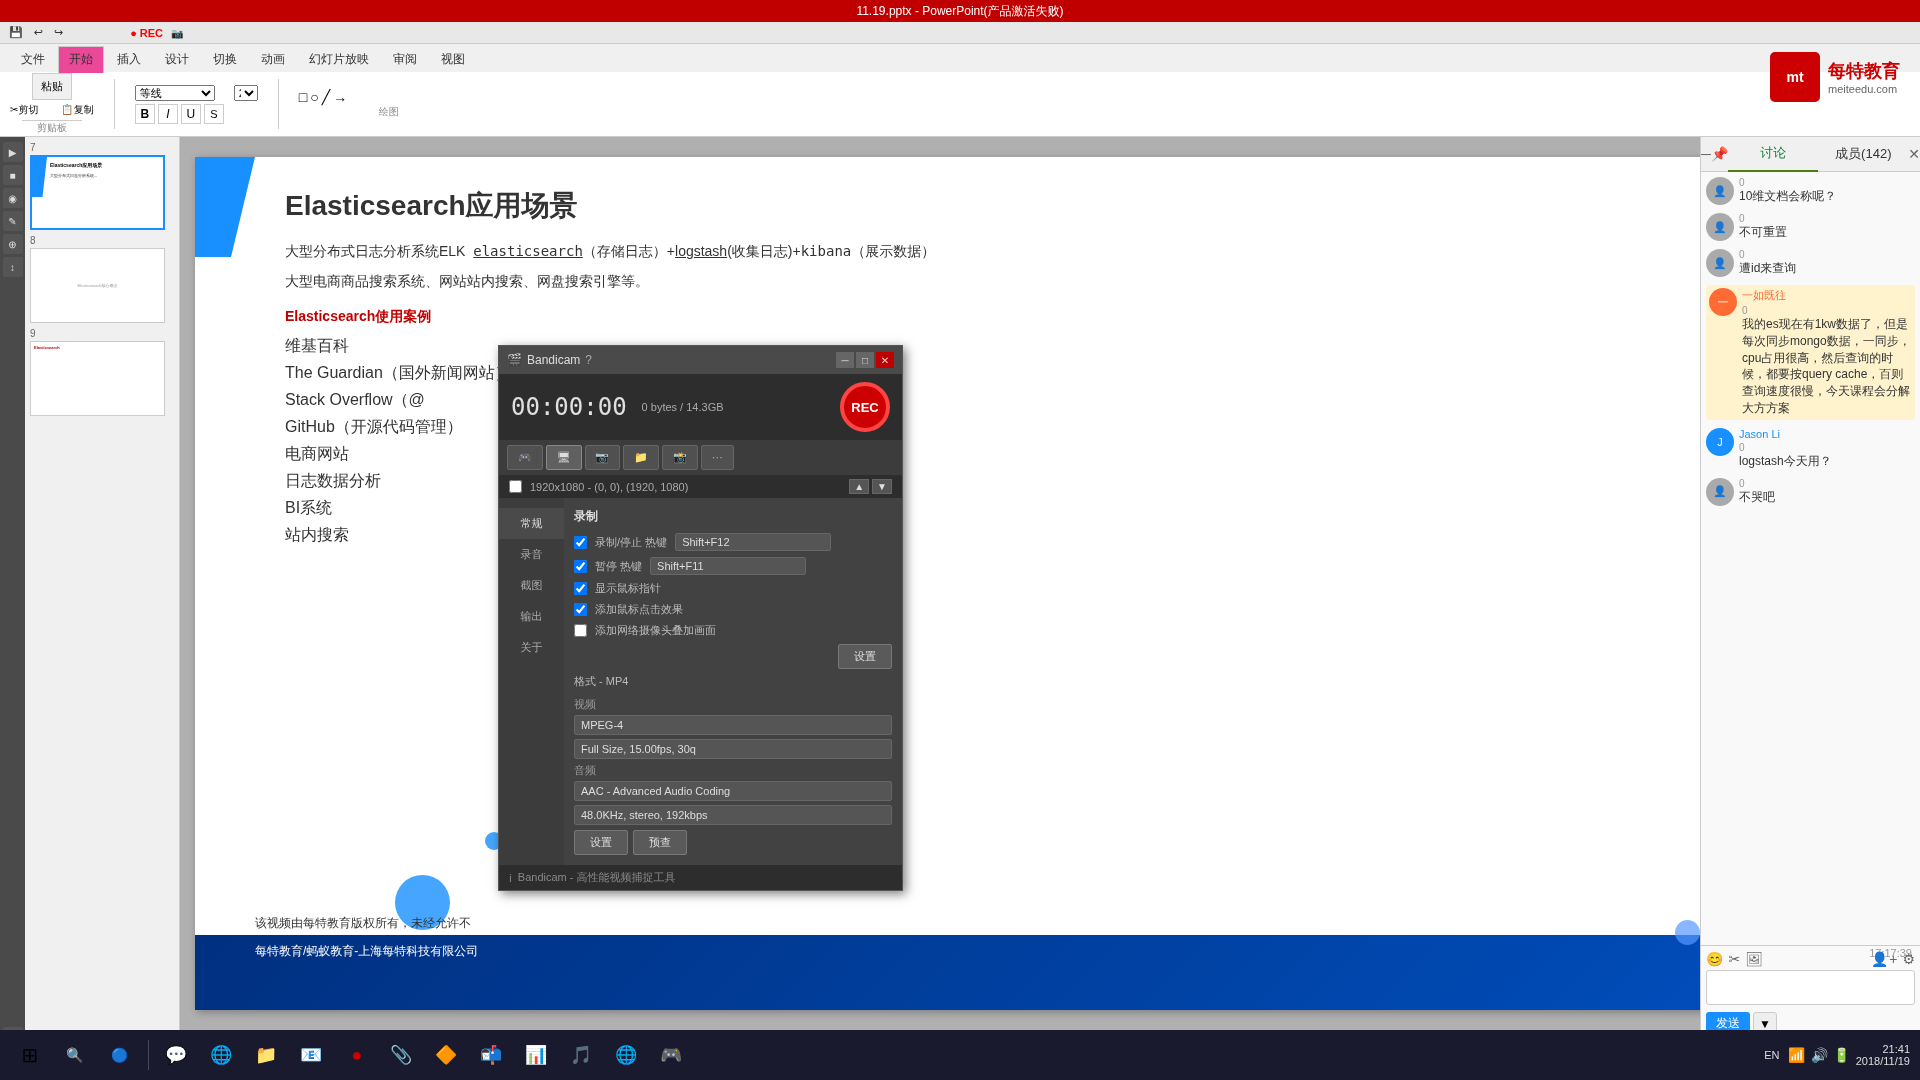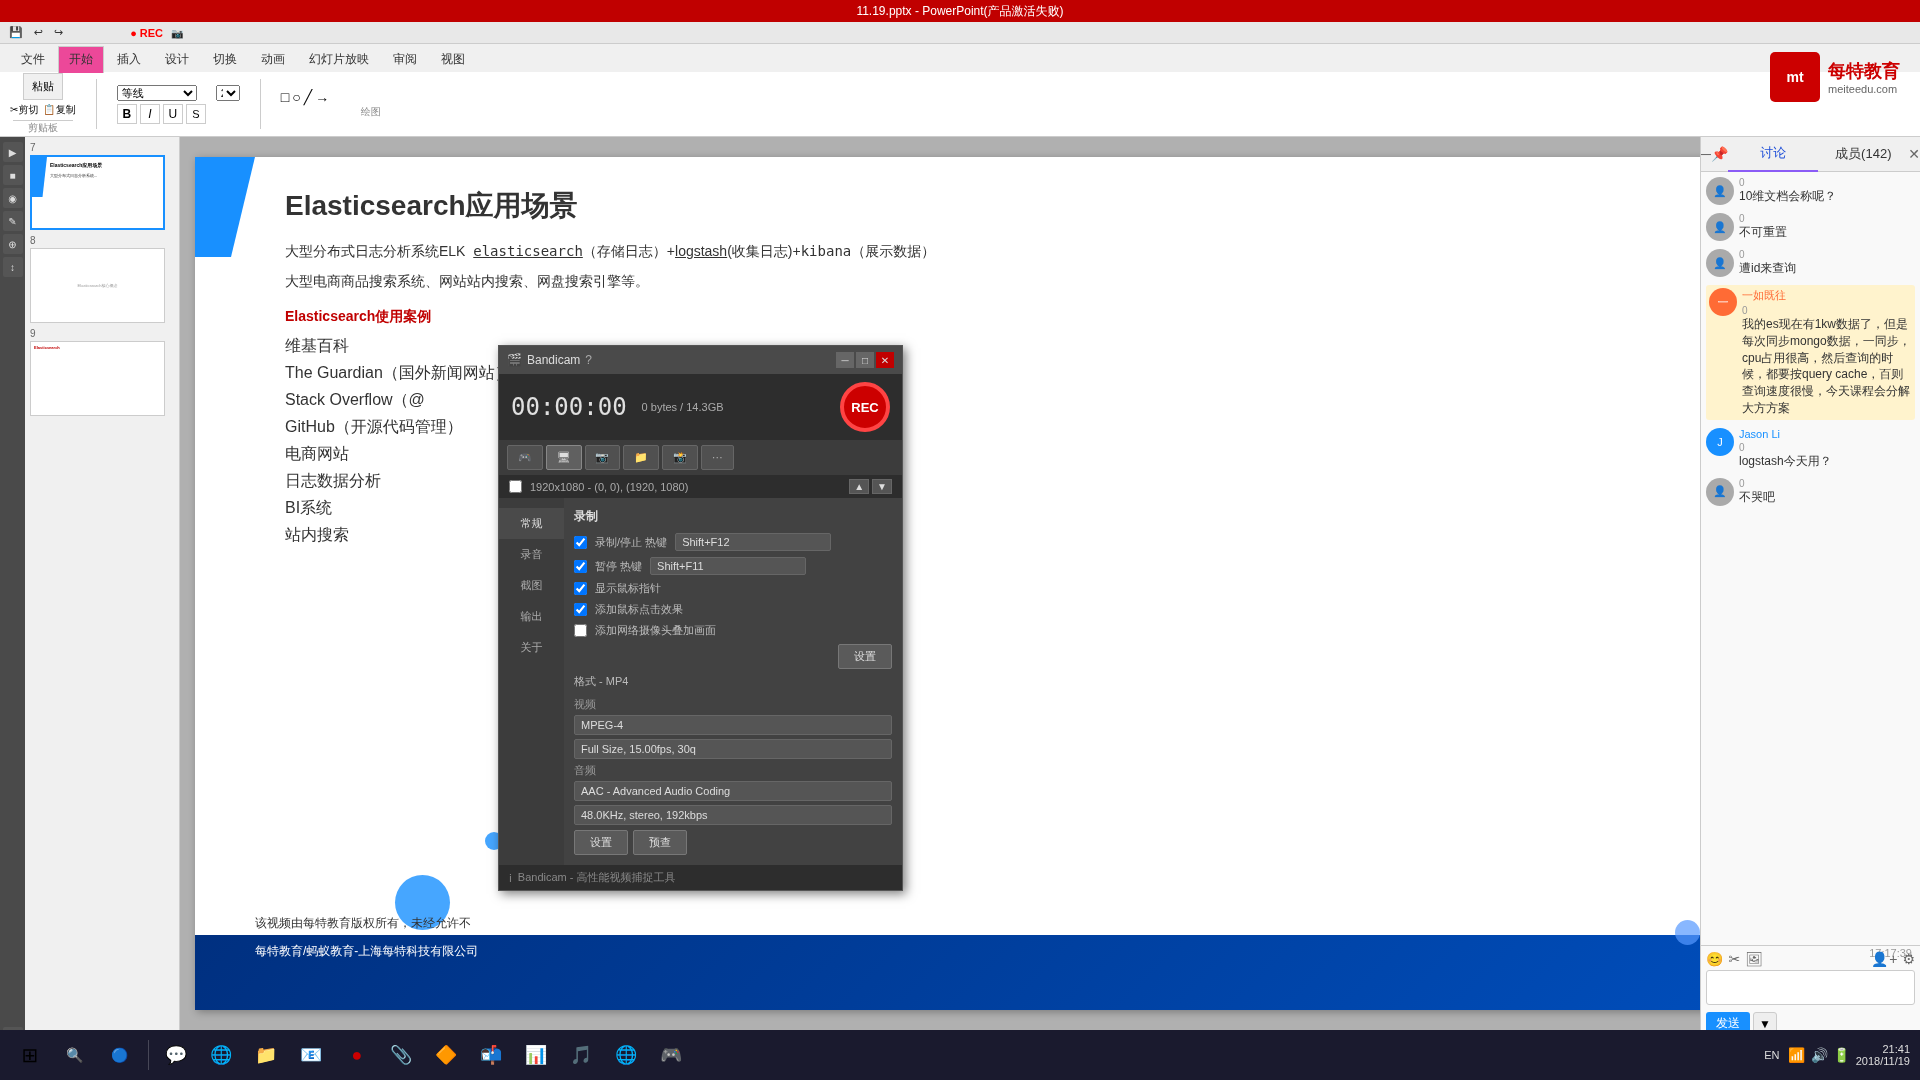--- a/index.html
+++ b/index.html
@@ -52,21 +52,21 @@
       z-index: 40;
     }
     .chat-header {
       height: 35px; background: #f0f0f0; display: flex; align-items: center;
       border-bottom: 1px solid #ccc; position: relative;
     }
     .chat-tab {
       flex: 1; text-align: center; font-size: 13px; padding: 8px 0;
       cursor: pointer; color: #333;
     }
-    .chat-tab.active { color: #1d4ed8; border-bottom: 2px solid #8b5cf6; }
+    .chat-tab.active { color: #15803d; border-bottom: 2px solid #4d7c0f; }
     .chat-icon-btn { font-size: 14px; cursor: pointer; color: #666; background: none; border: none; }
 
     .chat-messages { height: calc(100% - 120px); overflow-y: auto; padding: 5px; }
     .chat-msg { display: flex; gap: 5px; margin-bottom: 8px; }
     .avatar { width: 28px; height: 28px; border-radius: 50%; background: #ccc; flex-shrink: 0; display: flex; align-items: center; justify-content: center; font-size: 11px; }
     .msg-content { font-size: 12px; color: #333; line-height: 1.4; }
     .msg-name { color: #1890ff; font-size: 11px; margin-bottom: 2px; }
     .msg-count { font-size: 10px; color: #999; }
 
     .chat-input-area {
@@ -243,21 +243,21 @@
     <div class="ribbon-tab">设计</div>
     <div class="ribbon-tab">切换</div>
     <div class="ribbon-tab">动画</div>
     <div class="ribbon-tab">幻灯片放映</div>
     <div class="ribbon-tab">审阅</div>
     <div class="ribbon-tab">视图</div>
   </div>
   <div class="ribbon-content">
     <div style="display:flex;flex-direction:column;align-items:center;gap:3px;">
       <button style="background:#f0f0f0;border:1px solid #ccc;padding:5px 8px;font-size:11px;cursor:pointer;">粘贴</button>
-      <div style="display:flex;gap:5px;">
+      <div style="display:flex;gap:23px;">
         <button style="font-size:10px;cursor:pointer;background:none;border:none;">✂剪切</button>
         <button style="font-size:10px;cursor:pointer;background:none;border:none;">📋复制</button>
       </div>
       <div style="font-size:10px;color:#888;border-top:1px solid #ccc;width:60px;text-align:center;">剪贴板</div>
     </div>
     <div style="width:1px;height:50px;background:#ccc;"></div>
     <div style="display:flex;flex-direction:column;gap:3px;">
       <div style="display:flex;gap:19px;align-items:center;">
         <select style="font-size:11px;width:80px;">
           <option>等线</option>

